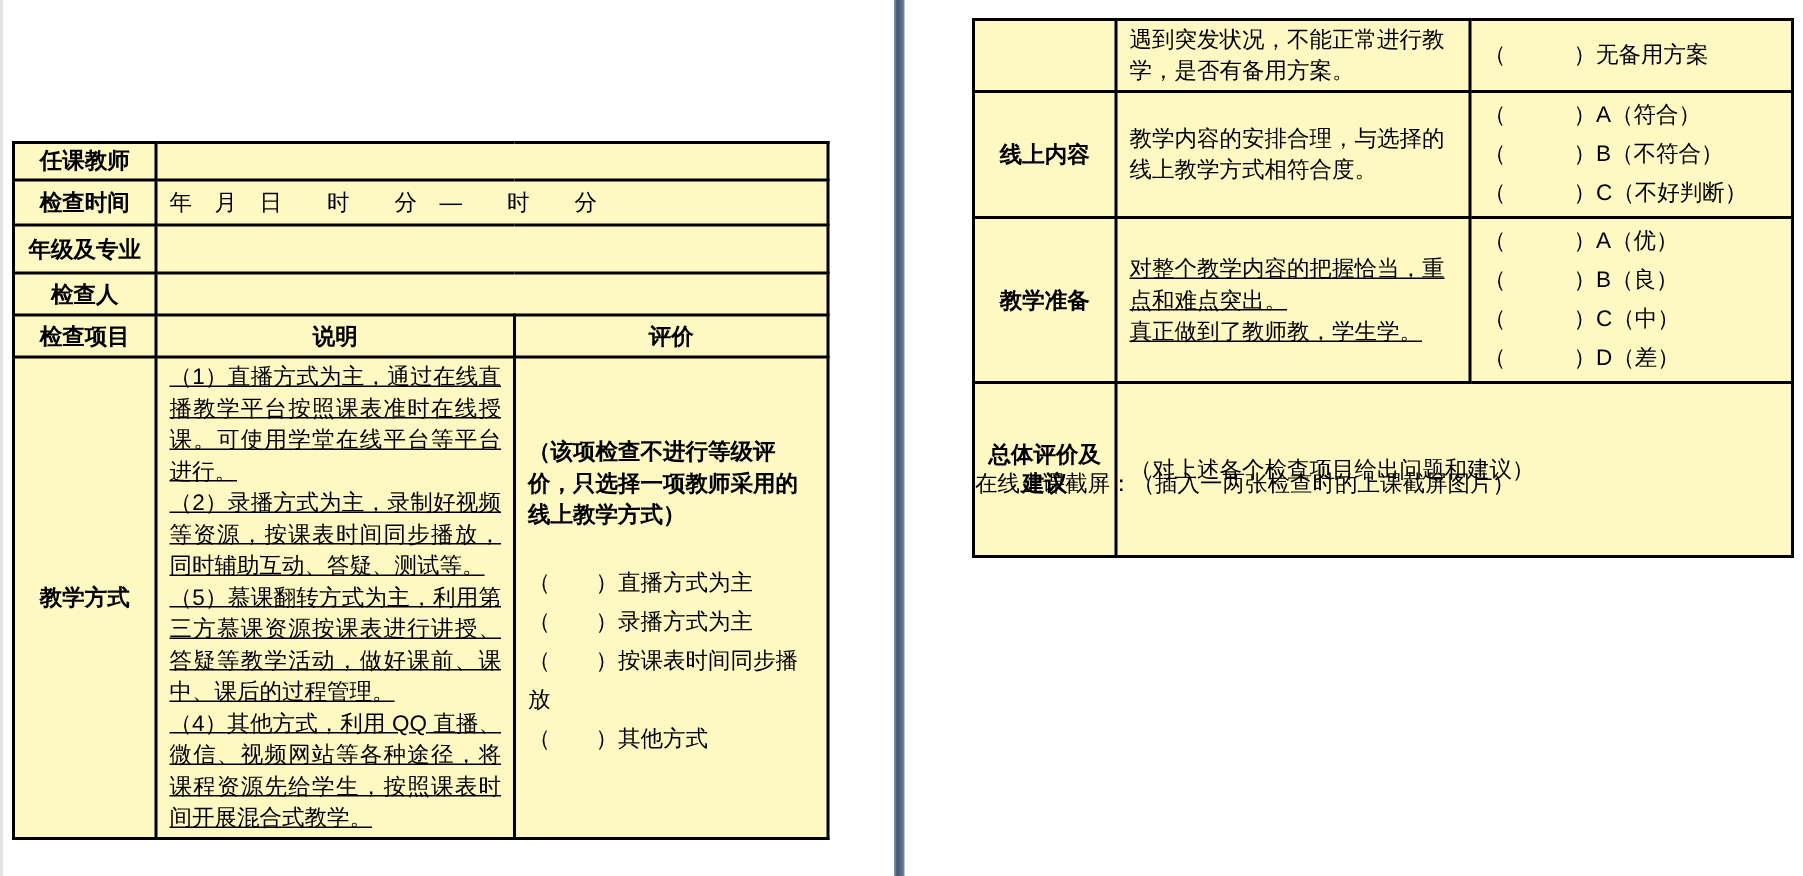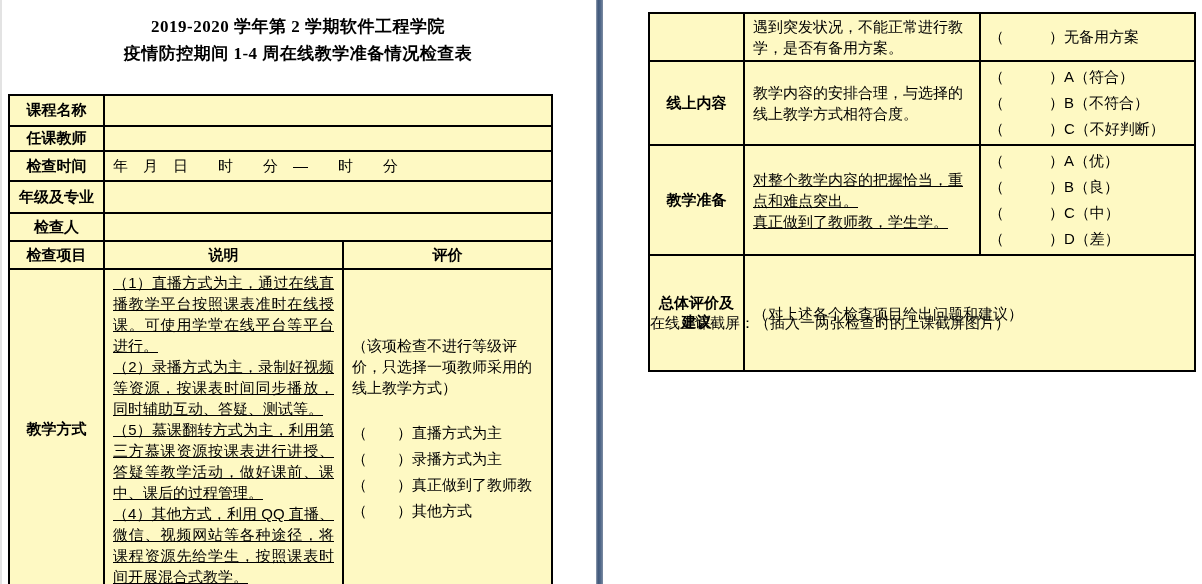--- a/index.html
+++ b/index.html
@@ -15,52 +15,44 @@
     font-family:"Liberation Serif","DejaVu Serif",serif; letter-spacing:0.5px; }
 
   table.form { border-collapse:collapse; table-layout:fixed; position:absolute; background:#fef9c3; }
   table.form td { border:2px solid #000; font-size:15px; padding:2px 8px; vertical-align:middle; overflow:hidden; }
   td.lbl { font-weight:bold; text-align:center; padding:2px 4px; }
   td.hdr { font-weight:bold; text-align:center; }
   td.desc { line-height:21px; }
   td.top { vertical-align:top; padding-top:5px; }
   td.just { text-align:justify; }
   .opt { line-height:26px; }
-  .note { line-height:21px; margin-bottom:22px; }
+  .note { line-height:21px; margin-bottom:22px;font-weight:bold; }
   .para { margin:0 0 0 0;text-decoration:underline; }
   .time-line { padding-left:30px; }
 
   .left-table  { left:8px;  top:94px; width:543px; }
   .right-table { left:648px; top:12px; width:546px; }
 
   .caption { position:absolute; left:650px; top:313px; font-size:15px; line-height:20px;text-align:right; }
 </style>
 </head>
 <body>
 
 <div class="screen">
   <div class="left-edge"></div>
 
-  <div class="doc-title">
-    <div>2019-2020 学年第 2 学期软件工程学院</div>
-    <div>疫情防控期间 1-4 周在线教学准备情况检查表</div>
-  </div>
 
   <table class="form left-table">
     <colgroup>
         <col style="width:95px">
         <col style="width:239px">
         <col style="width:209px">
       </colgroup>
 
     <tbody>
-        <tr style="height:31px">
-      <td class="lbl">课程名称</td>
-      <td colspan="2"></td>
-    </tr>
     <tr style="height:21px">
       <td class="lbl">任课教师</td>
       <td colspan="2"></td>
     </tr>
     <tr style="height:30px">
       <td class="lbl">检查时间</td>
       <td colspan="2" class="time-line">年　月　日　　时　　分　—　　时　　分</td>
     </tr>
     <tr style="height:32px">
       <td class="lbl">年级及专业</td>
@@ -82,21 +74,21 @@
       <td class="desc top just">
         <div class="para">（1）直播方式为主，通过在线直播教学平台按照课表准时在线授课。可使用学堂在线平台等平台进行。</div>
         <div class="para">（2）录播方式为主，录制好视频等资源，按课表时间同步播放，同时辅助互动、答疑、测试等。</div>
         <div class="para">（5）慕课翻转方式为主，利用第三方慕课资源按课表进行讲授、答疑等教学活动，做好课前、课中、课后的过程管理。</div>
         <div class="para">（4）其他方式，利用 QQ 直播、微信、视频网站等各种途径，将课程资源先给学生，按照课表时间开展混合式教学。</div>
       </td>
       <td class="desc top">
         <div class="note">（该项检查不进行等级评价，只选择一项教师采用的线上教学方式）</div>
         <div class="opt">（　　）直播方式为主</div>
         <div class="opt">（　　）录播方式为主</div>
-        <div class="opt">（　　）真正做到了教师教</div>
+        <div class="opt">（　　）按课表时间同步播放</div>
         <div class="opt">（　　）其他方式</div>
       </td>
     </tr>
 
   </tbody>
     </table>
 
   <div class="page-divider"></div>
 
   <table class="form right-table">

